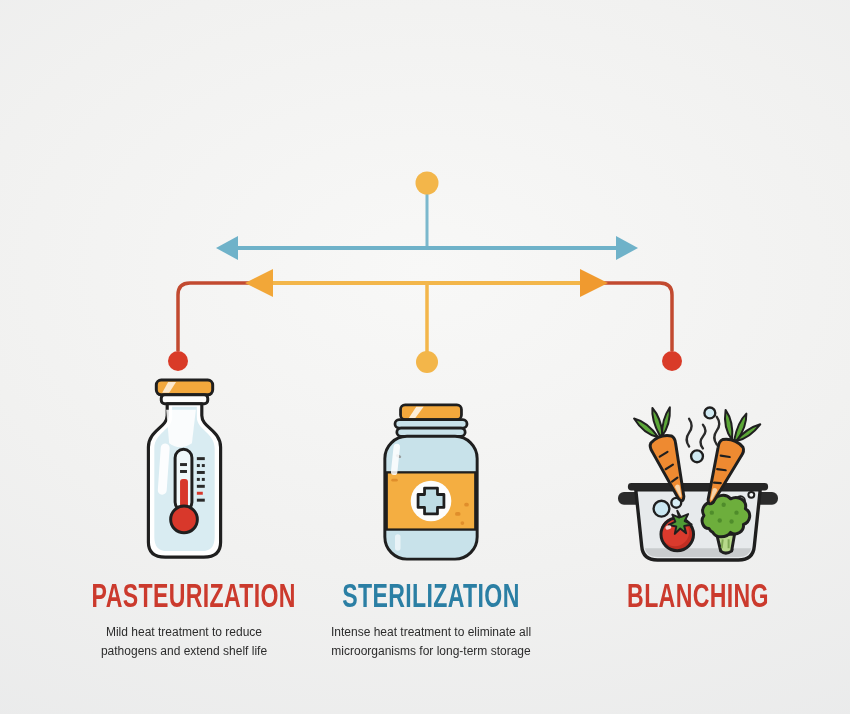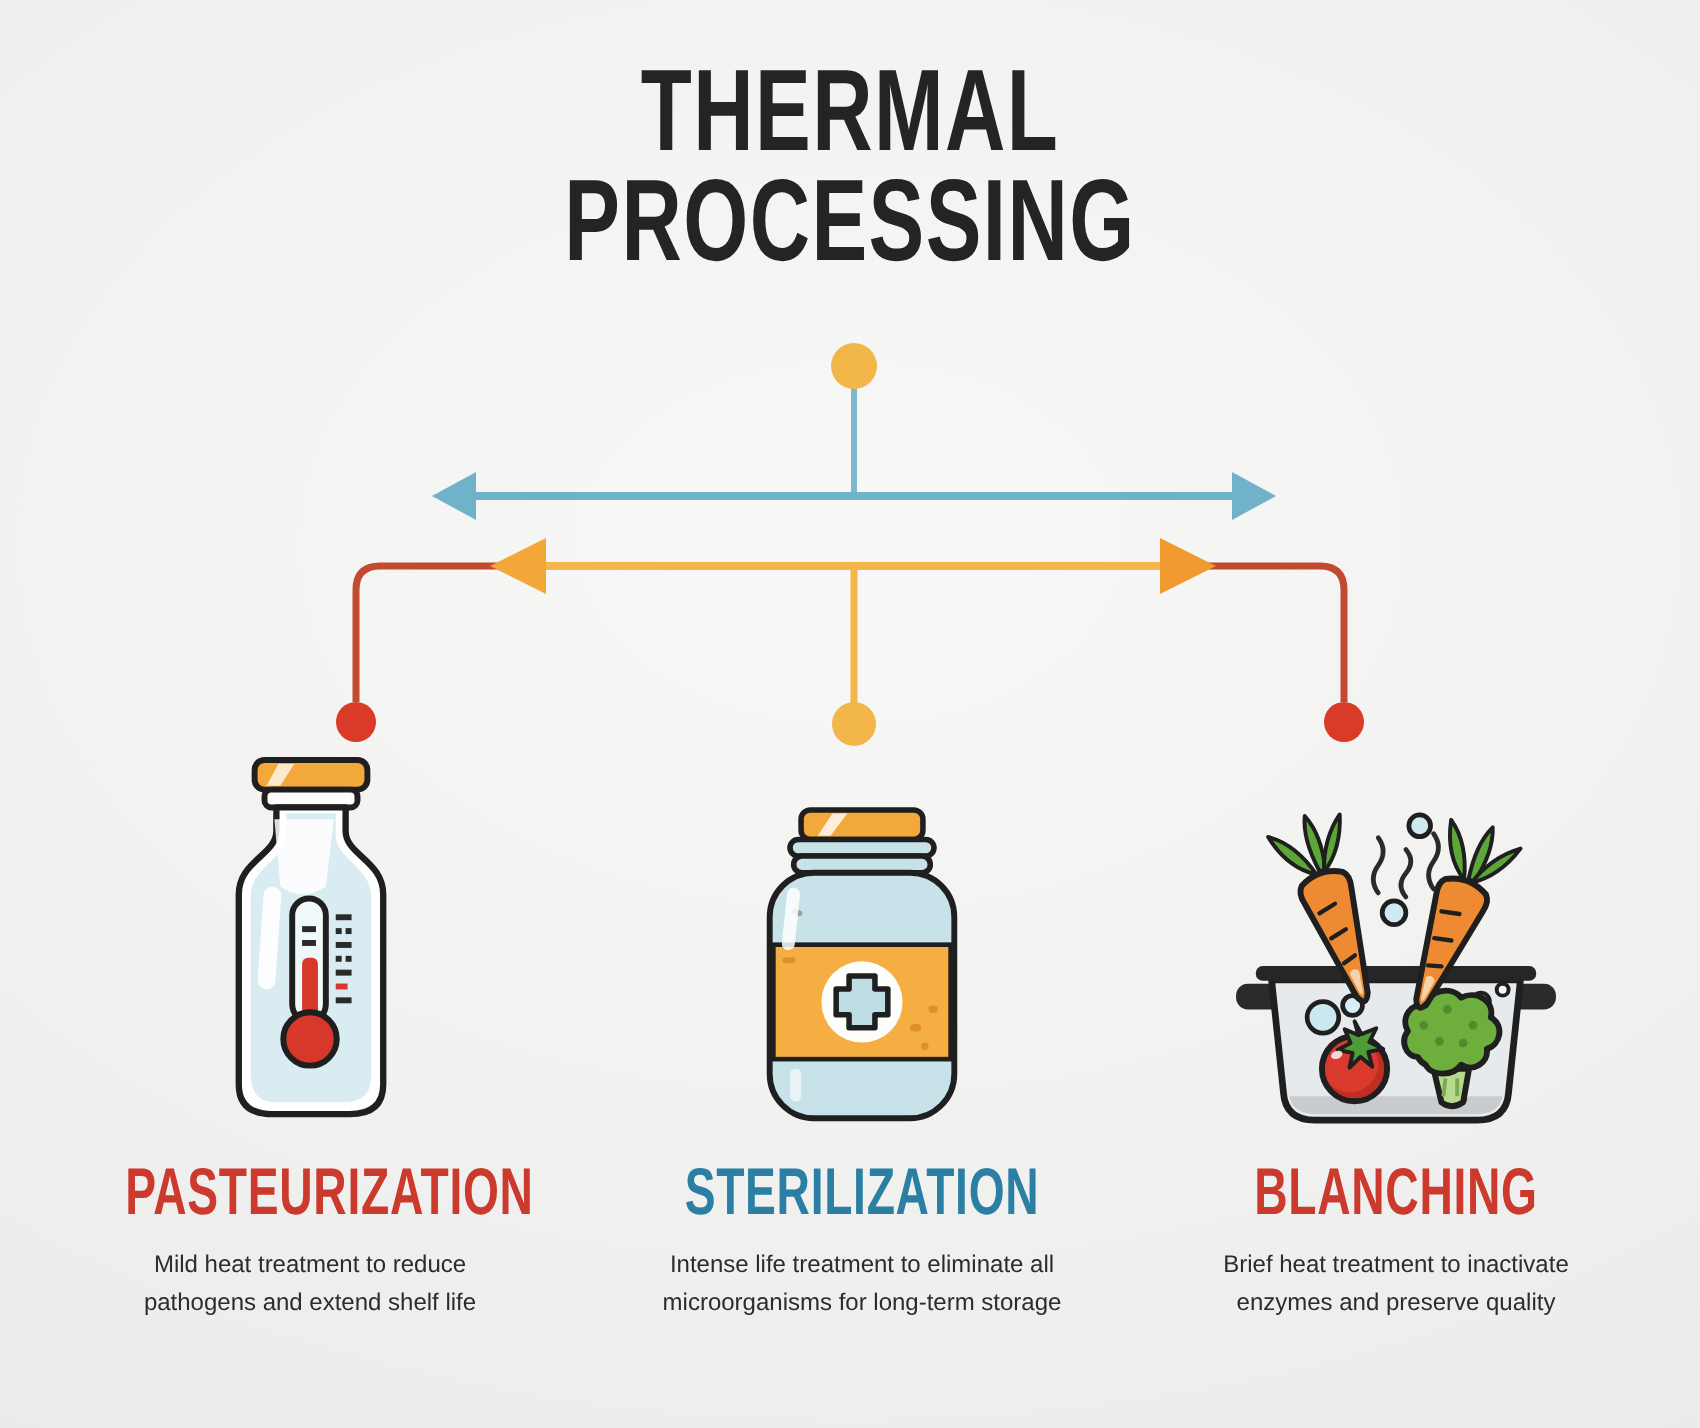--- a/index.html
+++ b/index.html
@@ -11,44 +11,40 @@
   
   .title { position:absolute; top:28px; left:0; right:0; text-align:center; color:#242424; }
   .title .line {
     font-weight:bold; font-size:58px; line-height:55px; letter-spacing:1px;
     transform:scaleX(0.72); transform-origin:50% 50%;
   }
   
   .connector { position:absolute; top:0; left:0; }
   
   .col { position:absolute; top:372px; width:264px; text-align:center; }
-  .col-1 { left:23px; }
+  .col-1 { left:52px; }
   .col-2 { left:299px; }
   .col-3 { left:566px; }
   .icon-box { height:190px; display:flex; justify-content:center; align-items:flex-end; }
   .col h2 {
     margin:15px 0 0; font-size:33px; font-weight:bold; letter-spacing:0.5px;
     transform:scaleX(0.7); transform-origin:50% 50%; white-space:nowrap;
   }
   .heading-red  { color:#cb3a2d; }
   .heading-blue { color:#2b7fa4; }
   .desc { margin:8px auto 0; font-size:12px; line-height:19px; color:#2c2c2c; }
   .col-1 .desc { max-width:205px; }
   .col-2 .desc { max-width:256px; }
   .col-3 .desc { max-width:212px; }
 </style>
 </head>
 <body>
 
 <div class="canvas">
 
-  <header class="title">
-    <div class="line">THERMAL</div>
-    <div class="line">PROCESSING</div>
-  </header>
 
   <svg class="connector" width="850" height="714" viewBox="0 0 850 714" aria-hidden="true">
 
     <path d="M258,283 H190 Q178,283 178,295 V351" fill="none" stroke="#c24a30" stroke-width="3.5"></path>
     <path d="M596,283 H660 Q672,283 672,295 V351" fill="none" stroke="#c24a30" stroke-width="3.5"></path>
 
     <line x1="427" y1="194" x2="427" y2="246" stroke="#7bb8cd" stroke-width="3"></line>
     <line x1="234" y1="248" x2="620" y2="248" stroke="#6fb2c9" stroke-width="4"></line>
     <polygon points="216,248 238,236 238,260" fill="#6fb2c9"></polygon>
     <polygon points="638,248 616,236 616,260" fill="#6fb2c9"></polygon>
@@ -120,21 +116,21 @@
         <rect x="88" y="108" width="5" height="4" rx="2" fill="#e08e2b"></rect>
         <rect x="84" y="128" width="4" height="4" rx="2" fill="#e08e2b"></rect>
         <rect x="9" y="82" width="7" height="3" rx="1.5" fill="#e08e2b"></rect>
         <rect x="14" y="56" width="6" height="3" rx="1.5" fill="#9aa0a2" transform="rotate(22 17 57)"></rect>
 
         <rect x="10" y="44" width="7" height="34" rx="3.5" fill="#ffffff" opacity="0.85" transform="rotate(6 13 61)"></rect>
         <rect x="13" y="142" width="6" height="18" rx="3" fill="#ffffff" opacity="0.6"></rect>
       </svg>
     </div>
     <h2 class="heading-blue">STERILIZATION</h2>
-    <p class="desc">Intense life treatment to eliminate all microorganisms for long-term storage</p>
+    <p class="desc">Intense heat treatment to eliminate all microorganisms for long-term storage</p>
   </section>
 
   <section class="col col-3">
     <div class="icon-box">
       <svg width="168" height="157" viewBox="0 0 170 159" aria-hidden="true">
         <defs>
           <g id="carrot">
             <path d="M-2,-1 Q-15,-9 -19,-27 Q-7,-19 -2,-1 Z" fill="#5ca738" stroke="#1f1f1f" stroke-width="2" stroke-linejoin="round"></path>
             <path d="M0,-2 Q-3,-20 2,-31 Q7,-19 3,-2 Z" fill="#5ca738" stroke="#1f1f1f" stroke-width="2" stroke-linejoin="round"></path>
             <path d="M2,-1 Q14,-9 19,-26 Q7,-17 2,-1 Z" fill="#5ca738" stroke="#1f1f1f" stroke-width="2" stroke-linejoin="round"></path>
@@ -178,16 +174,15 @@
 
         <path d="M76,14 q5,7 0,14 q-5,7 0,14" fill="none" stroke="#2a2a2a" stroke-width="2.4" stroke-linecap="round"></path>
         <path d="M90,20 q5,6 0,12 q-5,6 0,12" fill="none" stroke="#2a2a2a" stroke-width="2.4" stroke-linecap="round"></path>
         <path d="M104,12 q5,7 0,14 q-5,7 0,14" fill="none" stroke="#2a2a2a" stroke-width="2.4" stroke-linecap="round"></path>
 
         <circle cx="97" cy="8" r="5.5" fill="#cfe9f2" stroke="#1f1f1f" stroke-width="2.4"></circle>
         <circle cx="84" cy="52" r="6" fill="#cfe9f2" stroke="#1f1f1f" stroke-width="2.4"></circle>
       </svg>
     </div>
     <h2 class="heading-red">BLANCHING</h2>
-    <p class="desc">Brief heat treatment to inactivate enzymes and preserve quality</p>
   </section>
 
 </div>
 
 </body></html>

